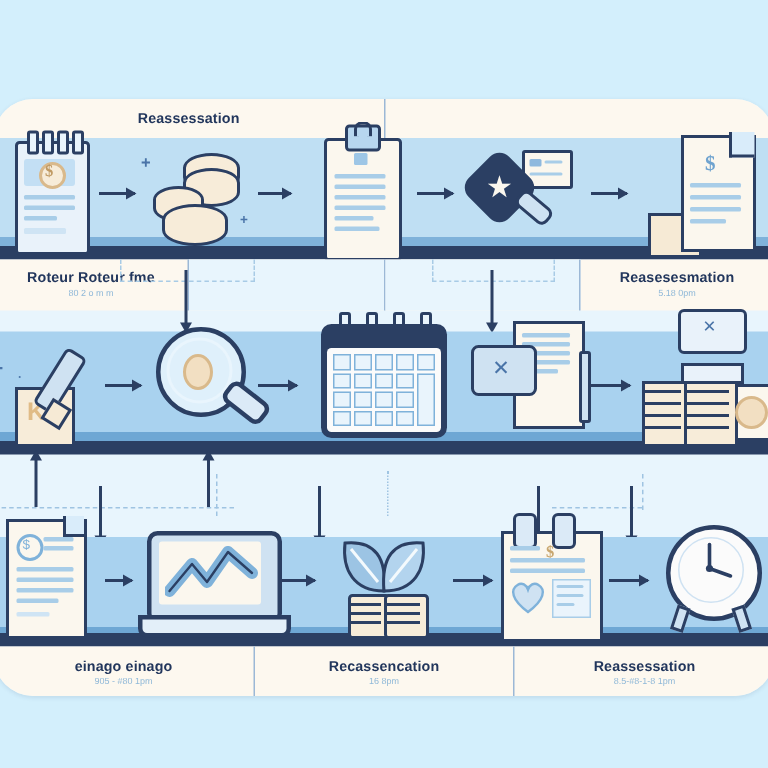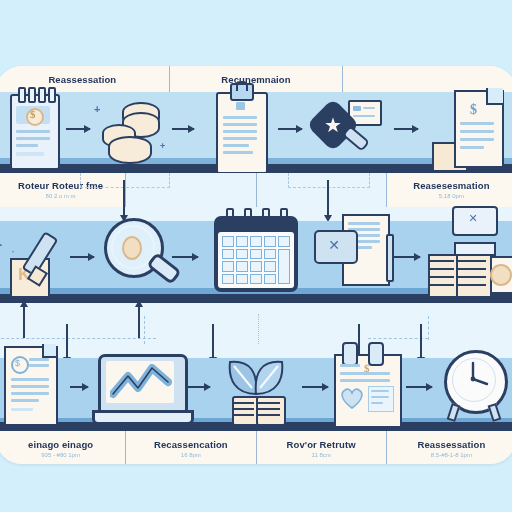--- a/index.html
+++ b/index.html
@@ -99,23 +99,20 @@
 </head>
 <body>
 
 <div class="stage">
   <div class="panel">
 
     <div class="band band-label" style="top:0;height:26px;">
       <div class="labelrow" style="top:0;height:26px;">
         <div class="lbl">
           <div class="t">Reassessation</div>
-        </div>
-        <div class="lbl">
-          <div class="t">Recunemnaion</div>
         </div>
         <div class="lbl"></div>
       </div>
     </div>
 
     <div class="band band-ill" style="top:26px;height:76px;"></div>
     <div class="ground-soft" style="top:92px;"></div>
     <div class="ground" style="top:98px;"></div>
 
     <div class="art" style="left:8px;top:18px;width:54px;height:88px;">
@@ -387,23 +384,19 @@
     <div class="labelrow" style="top:365px;height:36px;">
       <div class="lbl">
         <div class="t">einago einago</div>
         <div class="s">905 - #80 1pm</div>
       </div>
       <div class="lbl">
         <div class="t">Recassencation</div>
         <div class="s">16 8pm</div>
       </div>
       <div class="lbl">
-        <div class="t">Rov'or Retrutw</div>
-        <div class="s">11 8cm</div>
-      </div>
-      <div class="lbl">
         <div class="t">Reassessation</div>
         <div class="s">8.5-#8-1-8 1pm</div>
       </div>
     </div>
 
   </div>
 </div>
 
 </body></html>

